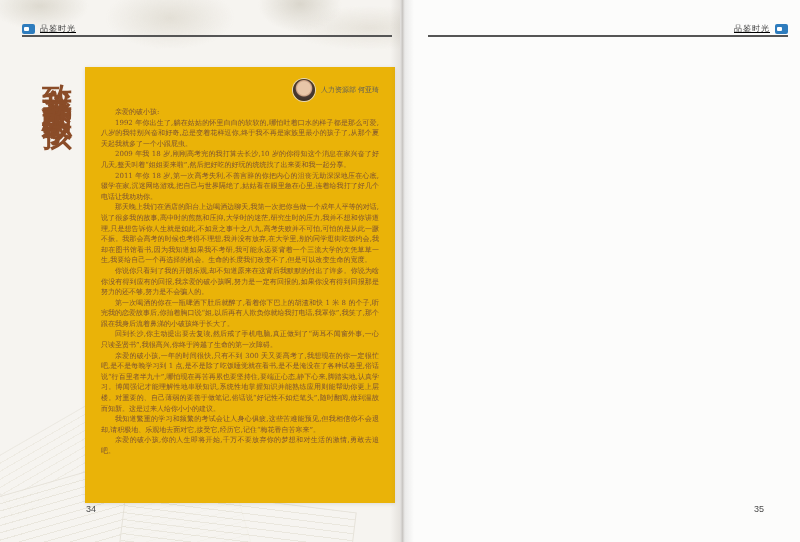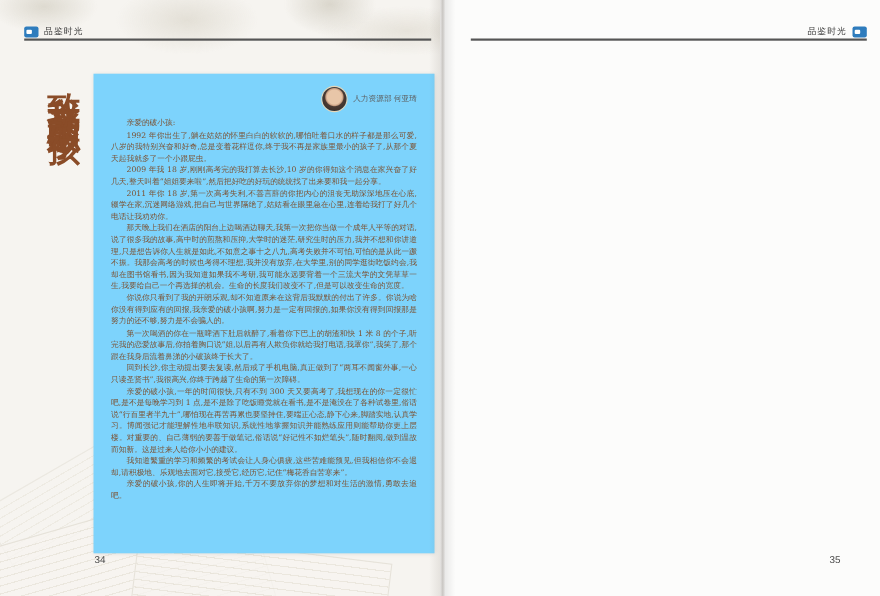--- a/index.html
+++ b/index.html
@@ -16,35 +16,35 @@
       radial-gradient(70px 34px at 40px 6px,#d9d5ca 0%,transparent 70%),
       radial-gradient(90px 44px at 170px 18px,#e0dcd2 0%,transparent 72%),
       radial-gradient(60px 40px at 300px 4px,#d5d1c6 0%,transparent 70%),
       radial-gradient(110px 30px at 370px 28px,#e4e0d7 0%,transparent 75%);}
   .paper{position:absolute;background:#f7f5f0;border:1px solid #e1ddd3;opacity:.75;
     background-image:repeating-linear-gradient(to bottom,transparent 0 6px,#e7e3d8 6px 7px);}
   .paper1{left:-30px;top:468px;width:270px;height:120px;transform:rotate(-16deg);}
   .paper2{left:120px;top:498px;width:230px;height:90px;transform:rotate(7deg);}
   .paper3{left:-10px;top:430px;width:120px;height:60px;transform:rotate(-30deg);opacity:.5;}
 
-  .header{position:absolute;top:23px;display:flex;align-items:center;gap:5px;z-index:3;}
+  .header{position:absolute;top:23px;display:flex;align-items:center;gap:5px;z-index:3;text-decoration:underline;}
   .hdr-left{left:22px;}
   .hdr-right{right:12px;}
   .hdr-icon{width:13px;height:10px;background:#2e7cbd;border-radius:2px;position:relative;flex:0 0 auto;}
   .hdr-icon:before{content:"";position:absolute;left:2px;top:3px;width:5px;height:4px;background:#fff;border-radius:1px;}
   .hdr-label{font-size:8px;color:#3a3a3a;letter-spacing:1px;}
   .rule{position:absolute;top:35px;height:2px;background:#555;z-index:2;}
   .rule-left{left:22px;width:370px;}
   .rule-right{left:428px;width:360px;}
 
   
   .v-title{position:absolute;left:36px;top:60px;height:280px;writing-mode:vertical-rl;
     font-family:"DejaVu Serif",serif;font-weight:bold;font-size:30px;letter-spacing:5px;
     color:#8a4c28;z-index:3;}
-  .letter-panel{position:absolute;left:85px;top:67px;width:310px;height:436px;background:#7dd3fc;
+  .letter-panel{position:absolute;left:85px;top:67px;width:310px;height:436px;background:#eab308;
     box-shadow:0 1px 4px rgba(0,0,0,.10);z-index:2;padding:10px 16px;box-sizing:border-box;overflow:hidden;}
   .byline-row{display:flex;justify-content:flex-end;align-items:center;gap:6px;height:26px;margin-bottom:4px;}
   .avatar{width:22px;height:22px;border-radius:50%;flex:0 0 auto;
     background:radial-gradient(circle at 50% 42%,#e8c6a8 0 38%,#caa184 46%,#4a3a33 52%,#2e2620 100%);
     box-shadow:0 0 0 1px #e4d6b8;}
   .byline{font-size:7px;color:#5c5c5c;}
   .letter-body{font-family:"DejaVu Serif",serif;font-size:7px;line-height:10.6px;color:#7c5233;
     text-align:justify;}
   .letter-body p{margin:0;text-indent:2em;}
   .pagenum{position:absolute;bottom:28px;font-size:9px;color:#4a4a4a;z-index:4;margin-left:48px;}

